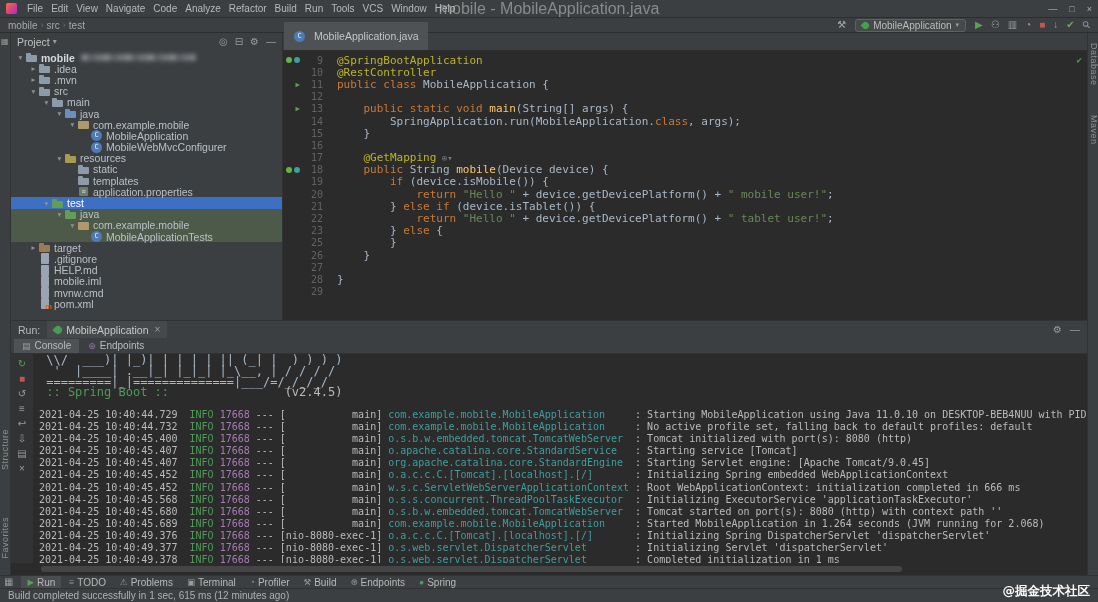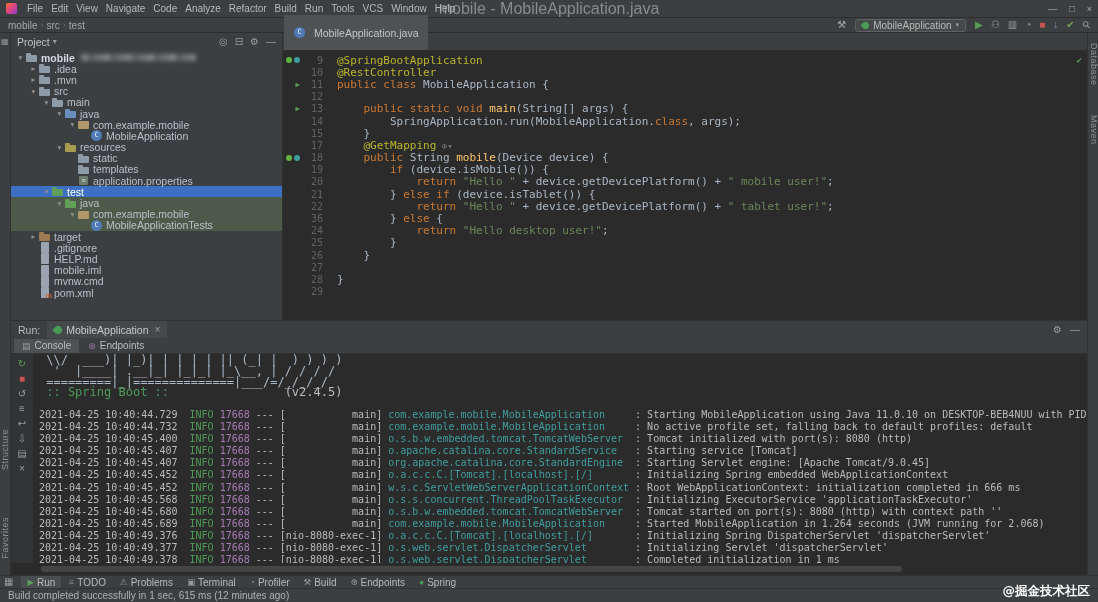--- a/index.html
+++ b/index.html
@@ -61,21 +61,21 @@
   .ti-package::before{content:"";position:absolute;left:0;top:2px;width:11px;height:8px;background:#b0986a;border-radius:1px;}
   .ti-class::before{content:"C";position:absolute;left:0;top:0;width:11px;height:11px;background:#4e7bb4;border-radius:50%;color:#eaf2fa;font-size:7px;line-height:11px;text-align:center;font-family:"DejaVu Sans Mono",monospace;}
   .ti-props::before{content:"\2261";position:absolute;left:1px;top:1px;width:9px;height:9px;background:#6d7d6d;color:#e0e7e0;font-size:7px;line-height:9px;text-align:center;border-radius:1px;}
   .ti-file::before{content:"";position:absolute;left:2px;top:0;width:8px;height:11px;background:#9aa5b1;border-radius:1px;}
   .ti-pom::after{content:"m";position:absolute;right:-2px;bottom:-2px;color:#cc6633;font-size:7.5px;font-weight:bold;}
   .redact{display:inline-block;height:7px;margin-left:6px;background:repeating-linear-gradient(90deg,#8a8f93 0 7px,#64686c 7px 14px,#787d81 14px 22px);filter:blur(2px);border-radius:2px;vertical-align:middle;opacity:.85;}
 
   
   .editor{flex:1;display:flex;flex-direction:column;background:#2b2b2b;position:relative;min-width:0;}
   .tabbar{height:18px;flex:none;background:#3c3f41;border-bottom:1px solid #2d2d2d;display:flex;align-items:flex-end;padding-left:1px;}
-  .etab{height:35px;display:flex;align-items:center;gap:5px;padding:0 10px;background:#4e5254;font-size:10.5px;color:#c4c4c4;}
+  .etab{height:28px;display:flex;align-items:center;gap:5px;padding:0 10px;background:#4e5254;font-size:10.5px;color:#c4c4c4;}
   .codearea{flex:1;padding-top:3px;font-family:"DejaVu Sans Mono","Liberation Mono",monospace;font-size:11px;position:relative;overflow:hidden;}
   .cline{height:12.2px;display:flex;align-items:center;}
   .gico{width:20px;display:flex;justify-content:flex-end;align-items:center;gap:2px;padding-right:3px;flex:none;}
   .gi-bean{width:6px;height:6px;border-radius:50%;background:#62b543;display:inline-block;}
   .gi-bean.b2{background:#3f9e9e;}
   .gi-play{color:#5b9e55;font-size:7.5px;line-height:1;}
   .lnum{width:24px;text-align:right;color:#606366;font-size:10px;padding-right:4px;flex:none;}
   .fold{width:10px;flex:none;}
   .ctext{white-space:pre;}
   .ann{color:#bbb529;} .kw{color:#cc7832;} .str{color:#6a8759;} .mth{color:#ffc66b;} .pl{color:#a9b7c6;} .inl{color:#787878;font-size:9px;}
@@ -223,20 +223,25 @@
               <div class="trow" style="padding-left: 56px;">
                 <span class="arrow">▾</span>
                 <span class="ti ti-package"></span>
                 <span class="tlabel">com.example.mobile</span>
               </div>
               <div class="trow" style="padding-left: 69px;">
                 <span class="arrow"></span>
                 <span class="ti ti-class"></span>
                 <span class="tlabel">MobileApplication</span>
               </div>
+              <div class="trow" style="padding-left: 69px;">
+                <span class="arrow"></span>
+                <span class="ti ti-class"></span>
+                <span class="tlabel">MobileWebMvcConfigurer</span>
+              </div>
               <div class="trow" style="padding-left: 43px;">
                 <span class="arrow">▾</span>
                 <span class="ti f ti-res"></span>
                 <span class="tlabel">resources</span>
               </div>
               <div class="trow" style="padding-left: 56px;">
                 <span class="arrow"></span>
                 <span class="ti f ti-folder"></span>
                 <span class="tlabel">static</span>
               </div>
@@ -356,20 +361,26 @@
                 <span class="ctext"><span class="pl">        SpringApplication.run(MobileApplication.</span><span class="kw">class</span><span class="pl">, args);</span></span>
               </div>
               <div class="cline">
                 <span class="gico"></span>
                 <span class="lnum">15</span>
                 <span class="fold"></span>
                 <span class="ctext"><span class="pl">    }</span></span>
               </div>
               <div class="cline">
                 <span class="gico"></span>
+                <span class="lnum">16</span>
+                <span class="fold"></span>
+                <span class="ctext"></span>
+              </div>
+              <div class="cline">
+                <span class="gico"></span>
                 <span class="lnum">17</span>
                 <span class="fold"></span>
                 <span class="ctext"><span class="pl">    </span><span class="ann">@GetMapping</span><span class="inl"> ⊕▾</span></span>
               </div>
               <div class="cline">
                 <span class="gico">
                   <span class="gi-bean"></span>
                   <span class="gi-bean b2"></span>
                 </span>
                 <span class="lnum">18</span>
@@ -395,29 +406,23 @@
                 <span class="ctext"><span class="pl">        } </span><span class="kw">else if</span><span class="pl"> (device.isTablet()) {</span></span>
               </div>
               <div class="cline">
                 <span class="gico"></span>
                 <span class="lnum">22</span>
                 <span class="fold"></span>
                 <span class="ctext"><span class="pl">            </span><span class="kw">return </span><span class="str">"Hello "</span><span class="pl"> + device.getDevicePlatform() + </span><span class="str">" tablet user!"</span><span class="pl">;</span></span>
               </div>
               <div class="cline">
                 <span class="gico"></span>
-                <span class="lnum">36</span>
+                <span class="lnum">23</span>
                 <span class="fold"></span>
                 <span class="ctext"><span class="pl">        } </span><span class="kw">else</span><span class="pl"> {</span></span>
-              </div>
-              <div class="cline">
-                <span class="gico"></span>
-                <span class="lnum">24</span>
-                <span class="fold"></span>
-                <span class="ctext"><span class="pl">            </span><span class="kw">return </span><span class="str">"Hello desktop user!"</span><span class="pl">;</span></span>
               </div>
               <div class="cline">
                 <span class="gico"></span>
                 <span class="lnum">25</span>
                 <span class="fold"></span>
                 <span class="ctext"><span class="pl">        }</span></span>
               </div>
               <div class="cline">
                 <span class="gico"></span>
                 <span class="lnum">26</span>

